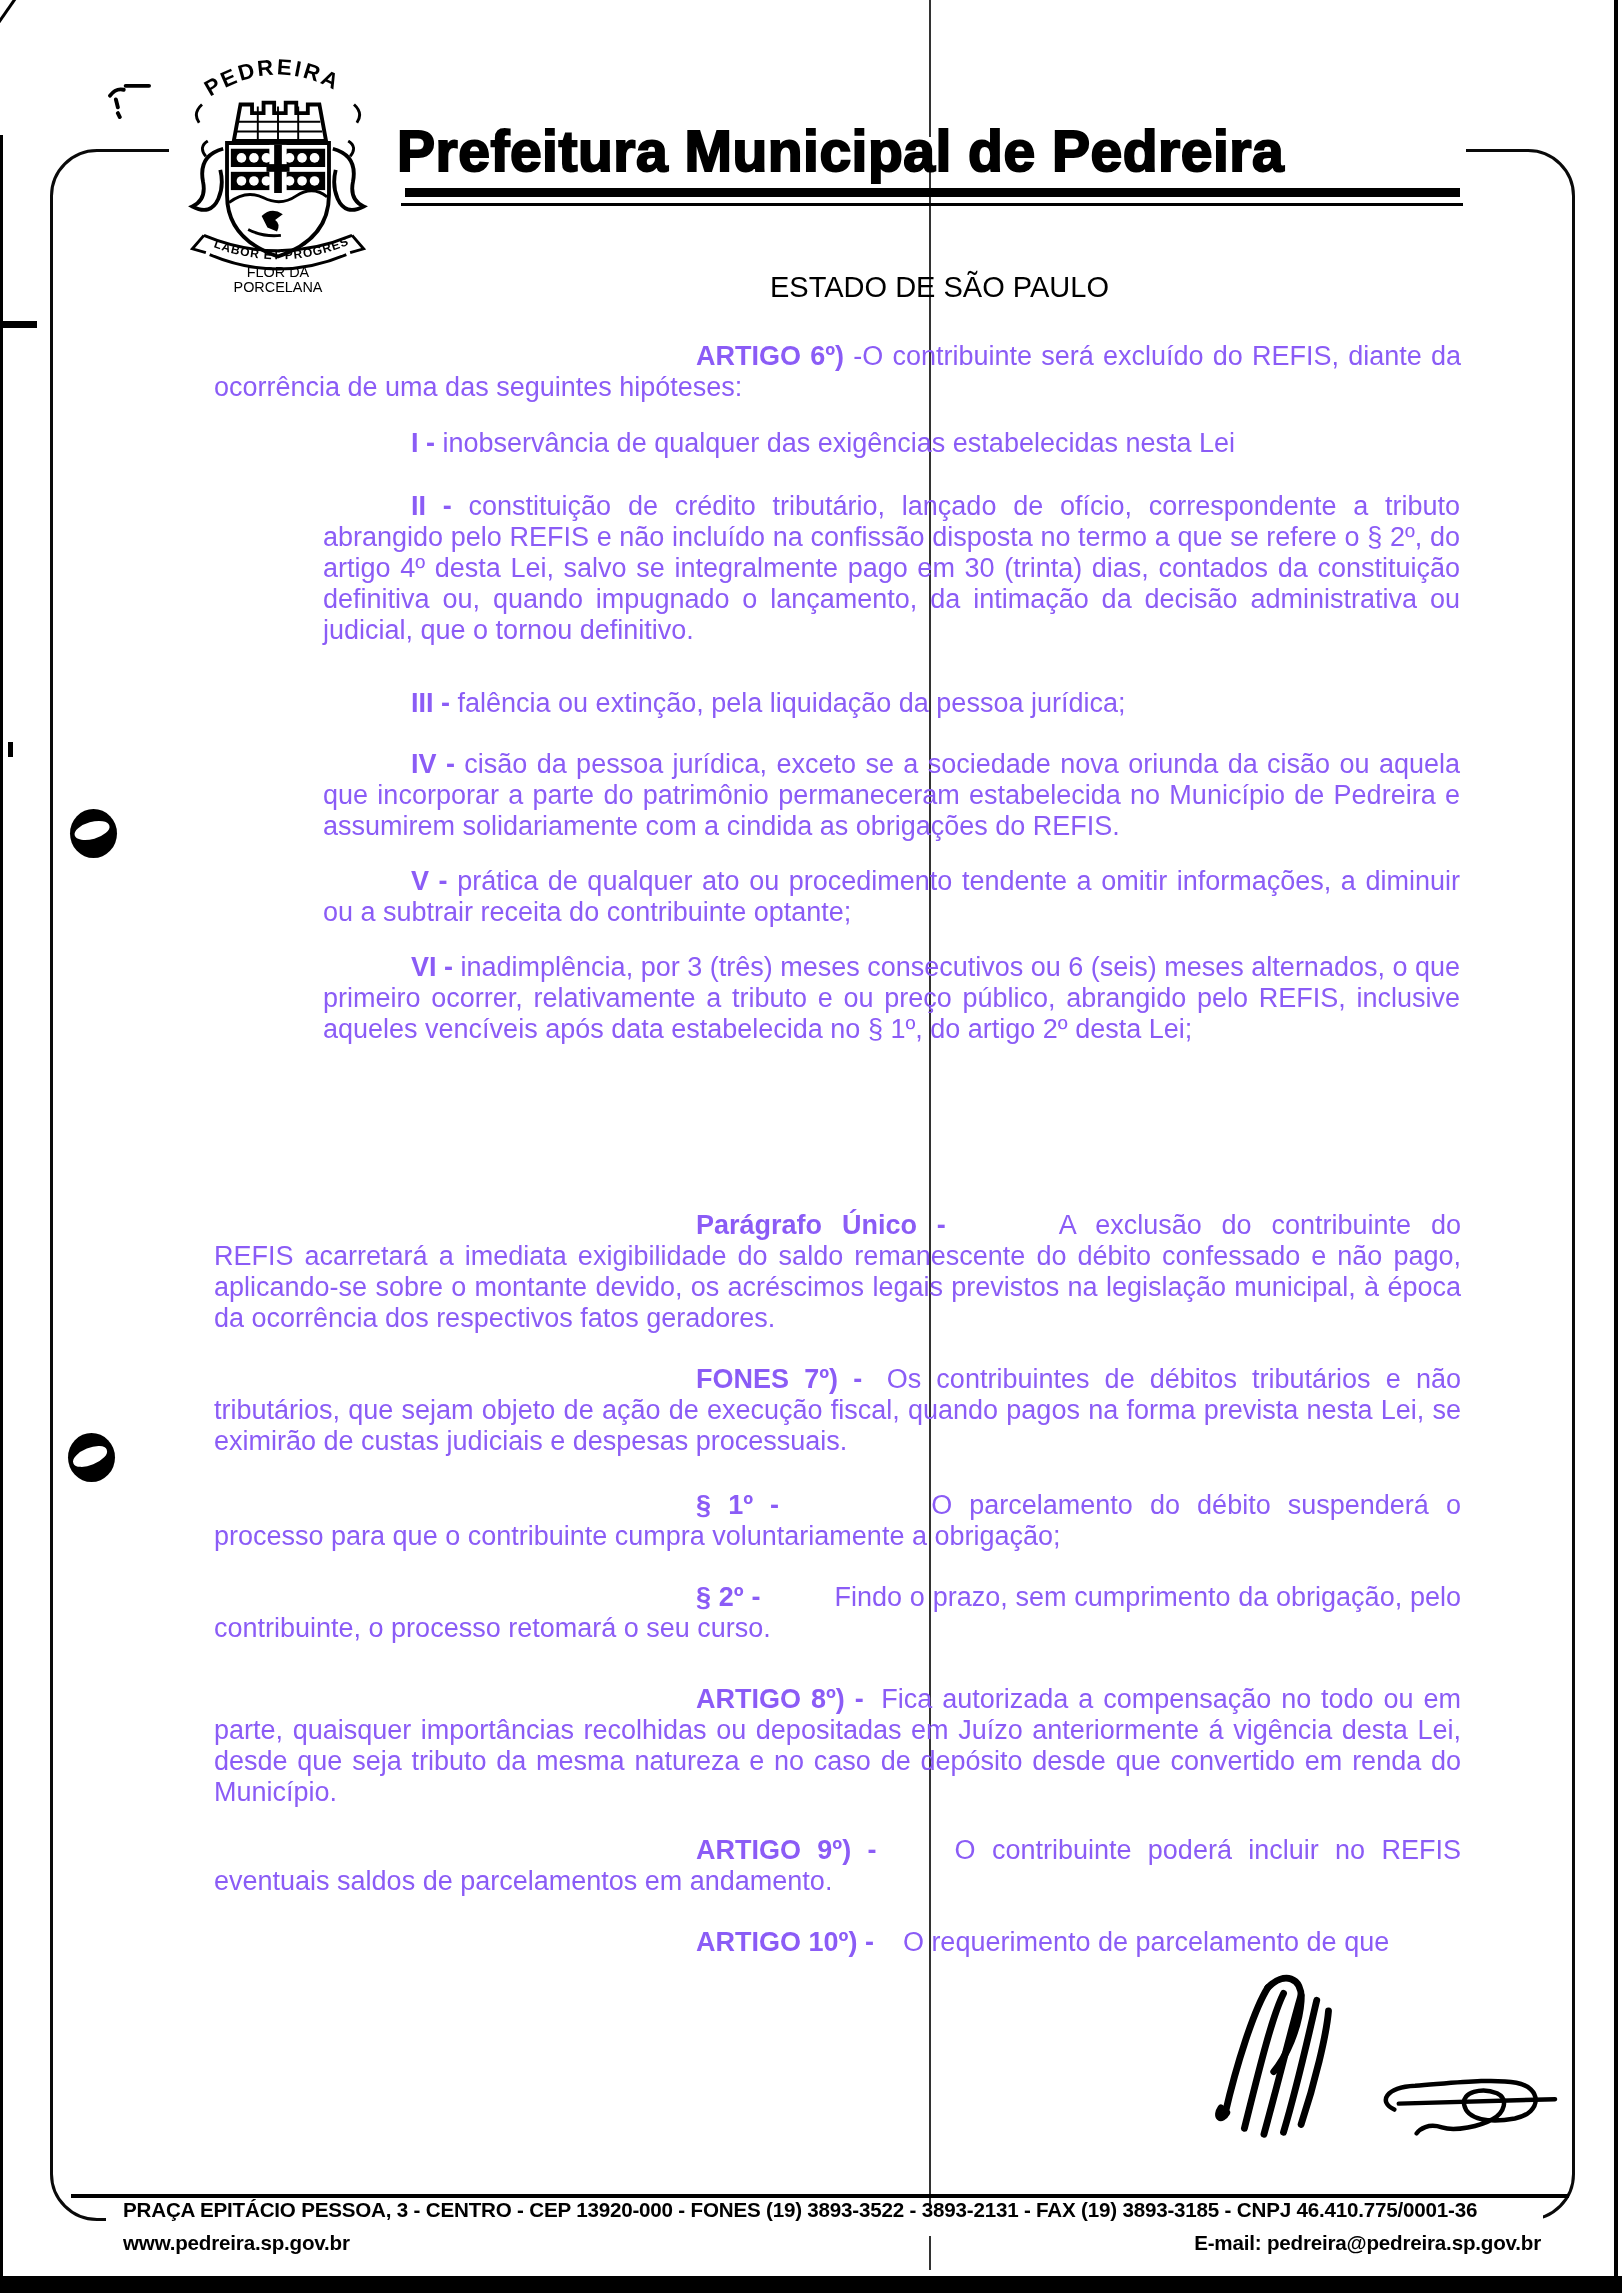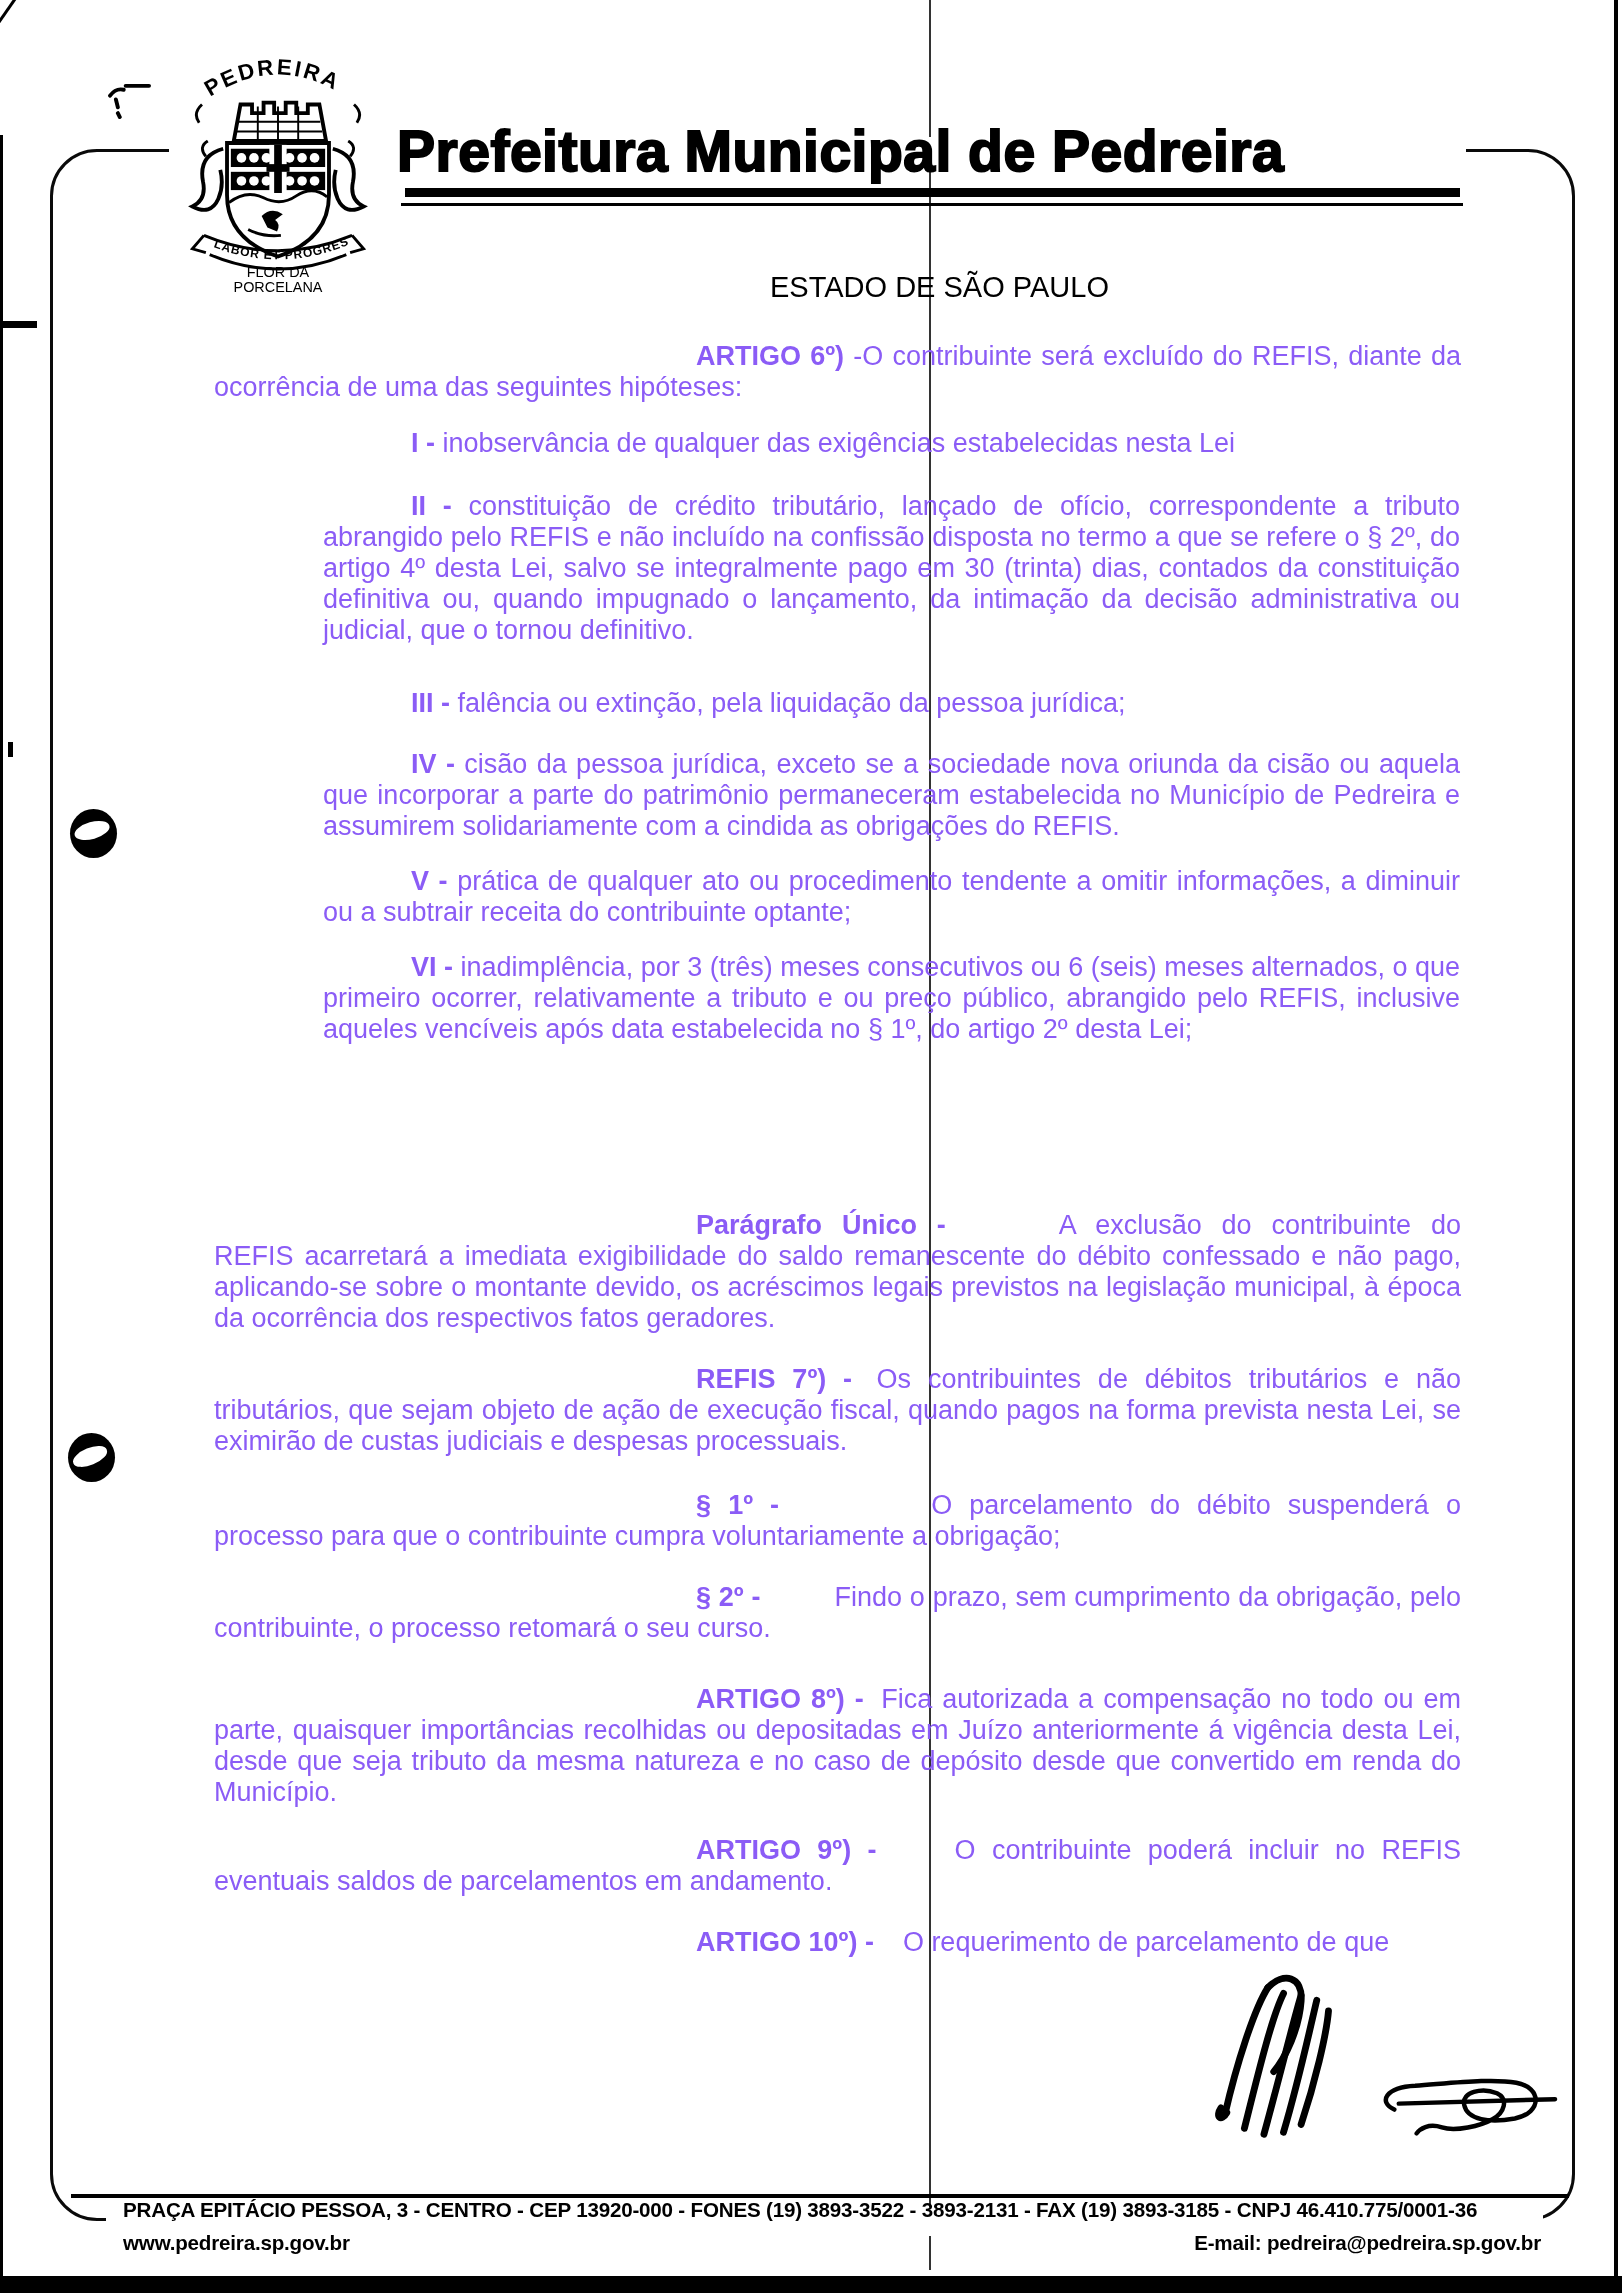--- a/index.html
+++ b/index.html
@@ -152,21 +152,21 @@
 
   <p class="para p-item" style="top:866px;"><span class="lbl">V -</span> <span>prática de qualquer ato ou procedimento tendente a omitir informações, a diminuir ou a subtrair receita do contribuinte optante;</span></p>
 
   <p class="para p-item" style="top:749px;"><span class="lbl">IV -</span> <span>cisão da pessoa jurídica, exceto se a sociedade nova oriunda da cisão ou aquela que incorporar a parte do patrimônio permaneceram estabelecida no Município de Pedreira e assumirem solidariamente com a cindida as obrigações do REFIS.</span></p>
 
   <p class="para p-item" style="top:952px;"><span class="lbl">VI -</span> <span>inadimplência, por 3 (três) meses consecutivos ou 6 (seis) meses alternados, o que primeiro ocorrer, relativamente a tributo e ou preço público, abrangido pelo REFIS, inclusive aqueles vencíveis após data estabelecida no § 1º, do artigo 2º desta Lei;</span></p>
 
 
   <p class="para p-artigo" style="top:1210px;"><span class="lbl">Parágrafo Único -</span><span class="gap" style="width:113px;"></span><span>A exclusão do contribuinte do REFIS acarretará a imediata exigibilidade do saldo remanescente do débito confessado e não pago, aplicando-se sobre o montante devido, os acréscimos legais previstos na legislação municipal, à época da ocorrência dos respectivos fatos geradores.</span></p>
 
-  <p class="para p-artigo" style="top:1364px;"><span class="lbl">REFIS 7º) -</span><span class="gap" style="width:24.5px;"></span><span>Os contribuintes de débitos tributários e não tributários, que sejam objeto de ação de execução fiscal, quando pagos na forma prevista nesta Lei, se eximirão de custas judiciais e despesas processuais.</span></p>
+  <p class="para p-artigo" style="top:1364px;"><span class="lbl">FONES 7º) -</span><span class="gap" style="width:24.5px;"></span><span>Os contribuintes de débitos tributários e não tributários, que sejam objeto de ação de execução fiscal, quando pagos na forma prevista nesta Lei, se eximirão de custas judiciais e despesas processuais.</span></p>
 
   <p class="para p-artigo" style="top:1490px;"><span class="lbl">§ 1º -</span><span class="gap" style="width:152px;"></span><span>O parcelamento do débito suspenderá o processo para que o contribuinte cumpra voluntariamente a obrigação;</span></p>
 
   <p class="para p-artigo" style="top:1582px;"><span class="lbl">§ 2º -</span><span class="gap" style="width:74px;"></span><span>Findo o prazo, sem cumprimento da obrigação, pelo contribuinte, o processo retomará o seu curso.</span></p>
 
   <p class="para p-artigo" style="top:1684px;"><span class="lbl">ARTIGO 8º) -</span><span class="gap" style="width:17.6px;"></span><span>Fica autorizada a compensação no todo ou em parte, quaisquer importâncias recolhidas ou depositadas em Juízo anteriormente á vigência desta Lei, desde que seja tributo da mesma natureza e no caso de depósito desde que convertido em renda do Município.</span></p>
 
   <p class="para p-artigo" style="top:1835px;"><span class="lbl">ARTIGO 9º) -</span><span class="gap" style="width:78px;"></span><span>O contribuinte poderá incluir no REFIS eventuais saldos de parcelamentos em andamento.</span></p>
 
   <p class="para p-artigo" style="top:1927px;"><span class="lbl">ARTIGO 10º) -</span><span class="gap" style="width:29px;"></span><span>O requerimento de parcelamento de que</span></p>

